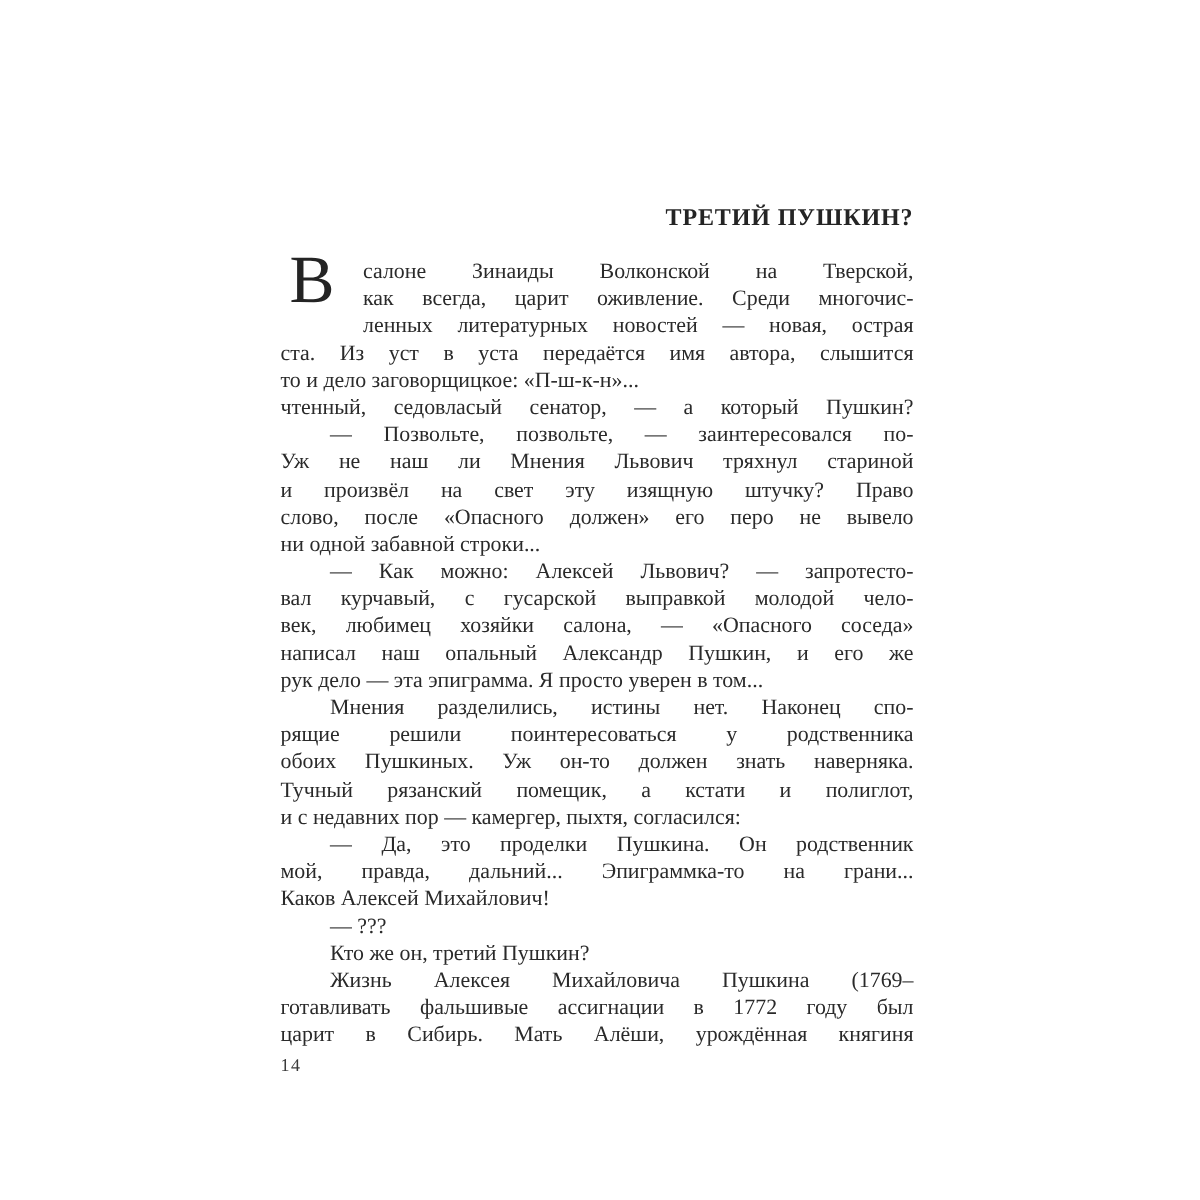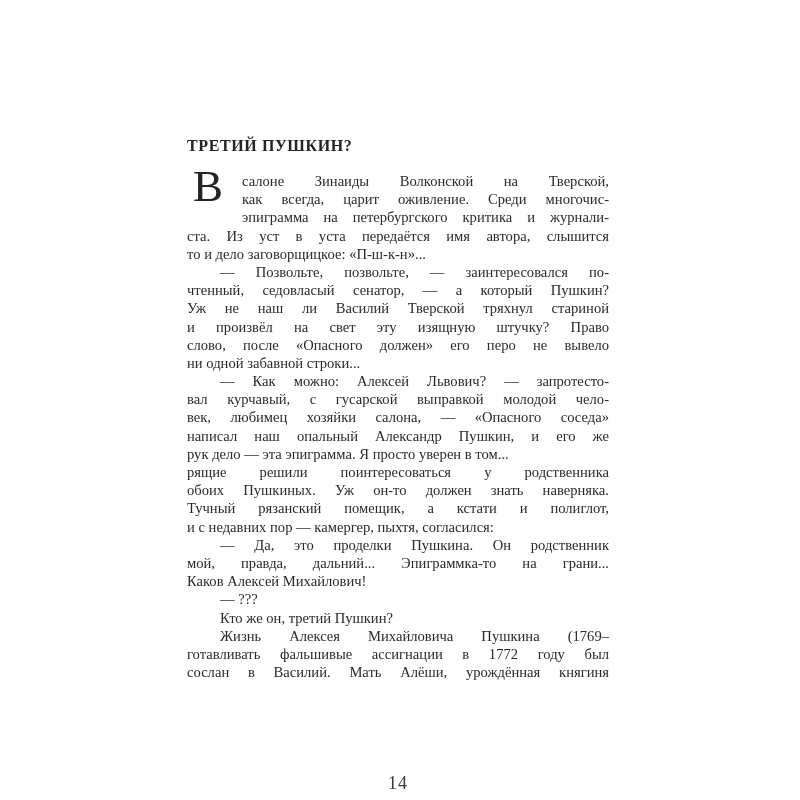--- a/index.html
+++ b/index.html
@@ -20,21 +20,21 @@
     left: 187px;
     top: 136px;
     width: 422px;
     color: #2a2a2a;
   }
   .title {
     margin: 0 0 17px 0;
     font-size: 16px;
     line-height: 19px;
     font-weight: bold;
-    text-align: left;
+    text-align: right;
     letter-spacing: 0.6px;
     color: #242424;
   }
   .body-text {
     font-size: 14.6px;
   }
   .para {
     margin: 0;
     padding: 0;
   }
@@ -58,76 +58,77 @@
     width: 49px;
     height: 36.4px;
     padding-left: 6px;
     font-size: 45px;
     line-height: 28px;
     color: #242424;
   }
   .page-number {
     position: absolute;
     left: 187px;
-    top: 773px;
+    top: 703px;
     width: 422px;
-    text-align: center;
-    font-size: 18px;
+    text-align: left;
+    font-size: 12px;
     color: #3a3a3a;
     letter-spacing: 1px;
   }
 </style>
 </head>
 <body>
 
 <div class="page">
   <div class="text-block">
     <h1 class="title">ТРЕТИЙ ПУШКИН?</h1>
     <div class="body-text" id="body-text">
         <div class="para">
           <span class="dropcap">В</span>
           <div class="line">салоне Зинаиды Волконской на Тверской,</div>
           <div class="line">как всегда, царит оживление. Среди многочис-</div>
-          <div class="line">эпиграмма на петербургского критика и журнали-</div>
+          <div class="line">ленных литературных новостей — новая, острая</div>
           <div class="line">ста. Из уст в уста передаётся имя автора, слышится</div>
           <div class="line endp">то и дело заговорщицкое: «П-ш-к-н»...</div>
         </div>
         <div class="para">
+          <div class="line">чтенный, седовласый сенатор, — а который Пушкин?</div>
           <div class="line first">— Позвольте, позвольте, — заинтересовался по-</div>
-          <div class="line">чтенный, седовласый сенатор, — а который Пушкин?</div>
-          <div class="line">Уж не наш ли Василий Тверской тряхнул стариной</div>
+          <div class="line">Уж не наш ли Мнения Львович тряхнул стариной</div>
           <div class="line">и произвёл на свет эту изящную штучку? Право</div>
           <div class="line">слово, после «Опасного должен» его перо не вывело</div>
           <div class="line endp">ни одной забавной строки...</div>
         </div>
         <div class="para">
           <div class="line first">— Как можно: Алексей Львович? — запротесто-</div>
           <div class="line">вал курчавый, с гусарской выправкой молодой чело-</div>
           <div class="line">век, любимец хозяйки салона, — «Опасного соседа»</div>
           <div class="line">написал наш опальный Александр Пушкин, и его же</div>
           <div class="line endp">рук дело — эта эпиграмма. Я просто уверен в том...</div>
         </div>
         <div class="para">
+          <div class="line first">Мнения разделились, истины нет. Наконец спо-</div>
           <div class="line">рящие решили поинтересоваться у родственника</div>
           <div class="line">обоих Пушкиных. Уж он-то должен знать наверняка.</div>
           <div class="line">Тучный рязанский помещик, а кстати и полиглот,</div>
           <div class="line endp">и с недавних пор — камергер, пыхтя, согласился:</div>
         </div>
         <div class="para">
           <div class="line first">— Да, это проделки Пушкина. Он родственник</div>
           <div class="line">мой, правда, дальний... Эпиграммка-то на грани...</div>
           <div class="line endp">Каков Алексей Михайлович!</div>
         </div>
         <div class="para">
           <div class="line first endp">— ???</div>
         </div>
         <div class="para">
           <div class="line first endp">Кто же он, третий Пушкин?</div>
         </div>
         <div class="para">
           <div class="line first">Жизнь Алексея Михайловича Пушкина (1769–</div>
           <div class="line">готавливать фальшивые ассигнации в 1772 году был</div>
-          <div class="line">сослан в Василий. Мать Алёши, урождённая княгиня</div>
+          <div class="line">царит в Сибирь. Мать Алёши, урождённая княгиня</div>
         </div>
       </div>
   </div>
   <div class="page-number">14</div>
 </div>
 
 </body></html>

